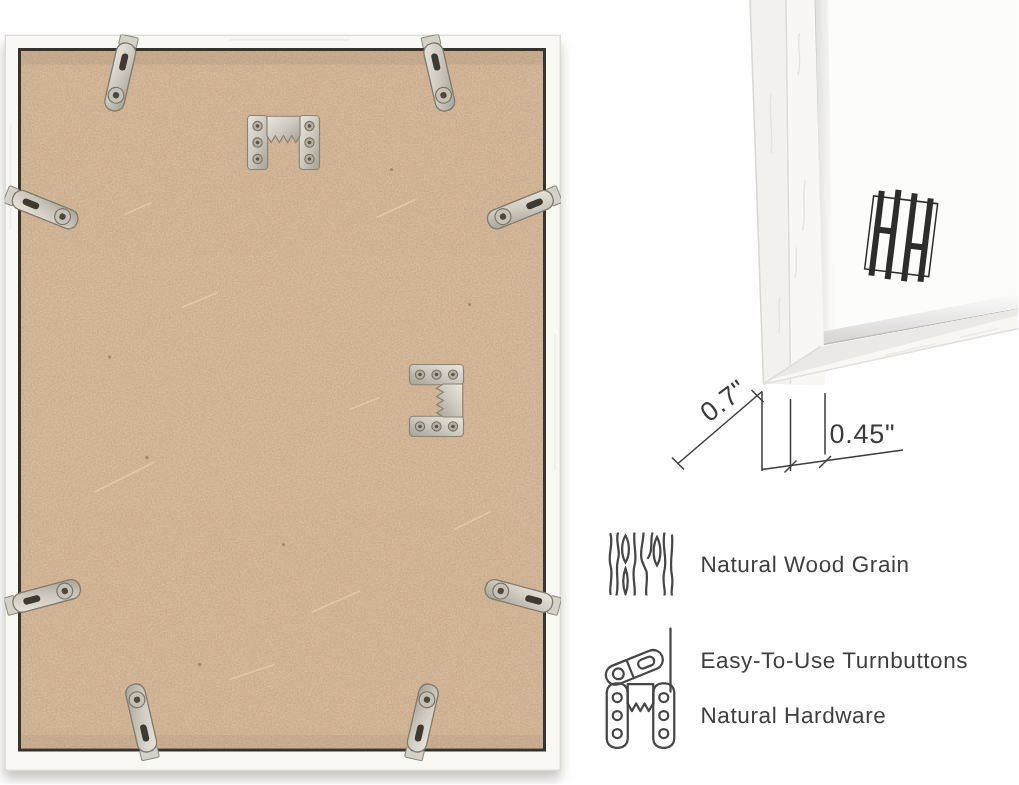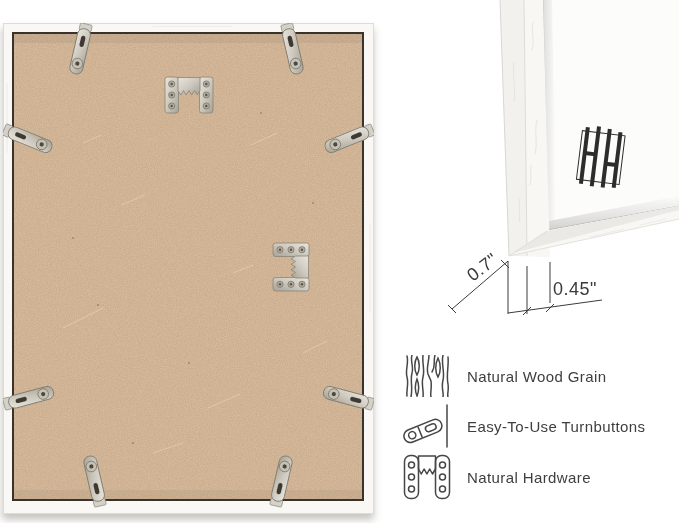--- a/index.html
+++ b/index.html
@@ -8,21 +8,21 @@
   
   .frame-back{position:absolute;left:3px;top:23px;width:371px;height:491px;
               box-shadow:0 6px 8px rgba(95,88,75,.28), -2px 4px 6px rgba(95,88,75,.10);}
   .frame-back svg{display:block;width:100%;height:100%;}
   
   .corner{position:absolute;left:400px;top:0;}
   
   .features{position:absolute;left:402px;top:354px;width:277px;height:150px;}
   .feature{position:absolute;left:0;display:flex;align-items:center;}
   .f1{top:0;height:44px;}
-  .f2{top:50px;height:44px;}
+  .f2{top:64px;height:44px;}
   .f3{top:99px;height:48px;}
   .ficon{width:50px;display:flex;justify-content:center;align-items:center;}
   .flabel{margin-left:15px;font-size:15px;color:#3e3e3e;letter-spacing:.4px;white-space:nowrap;}
   .dimtext{font-size:18px;fill:#3a3a3a;letter-spacing:.5px;}
 </style>
 </head>
 <body>
 
 <div class="stage">
 

